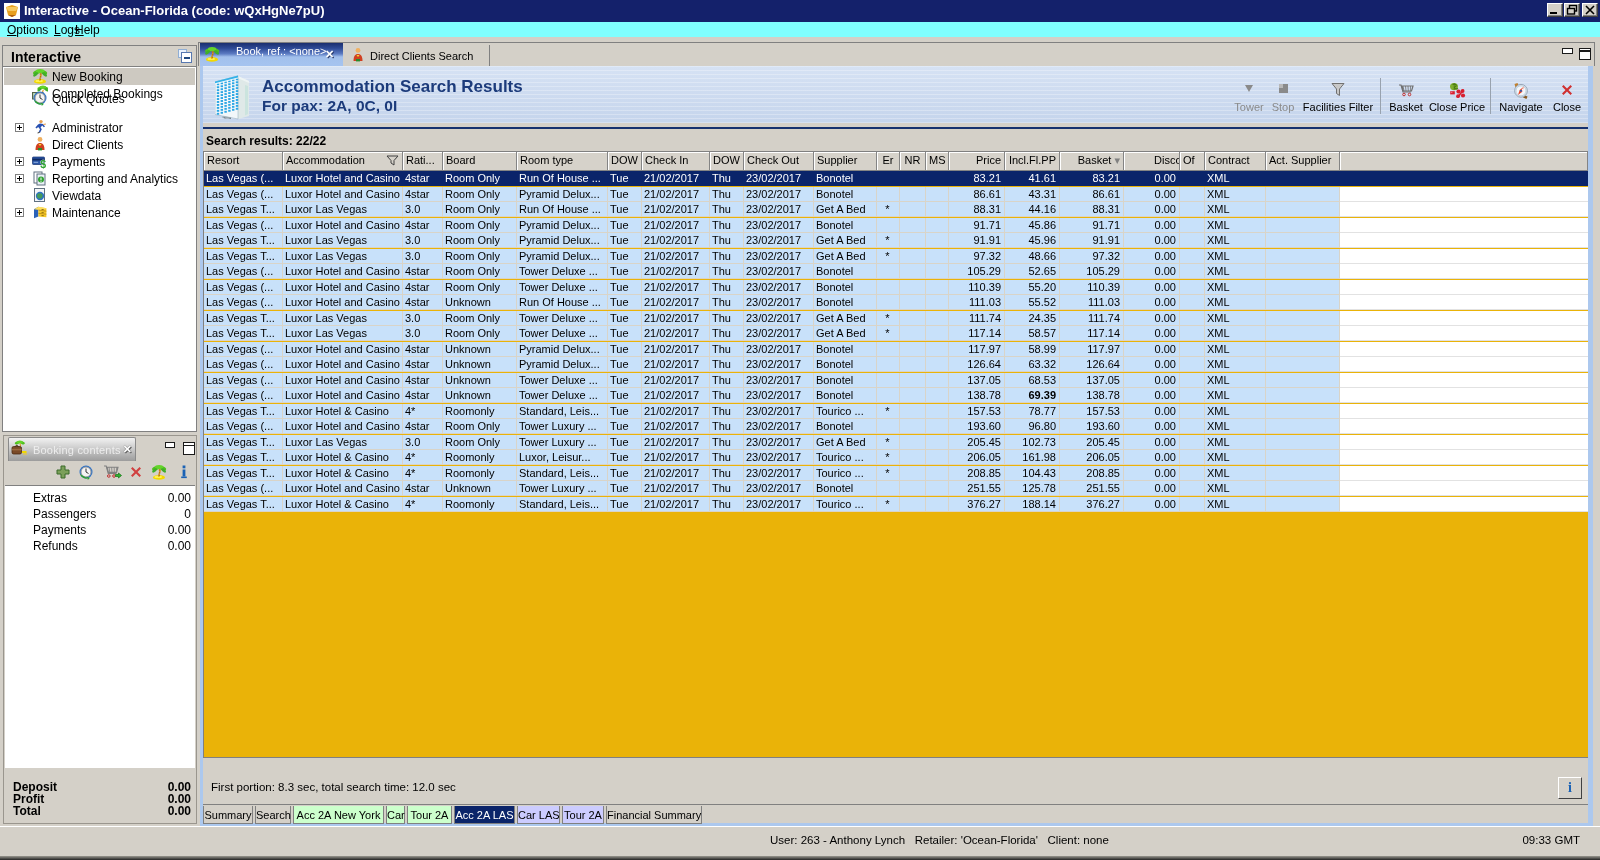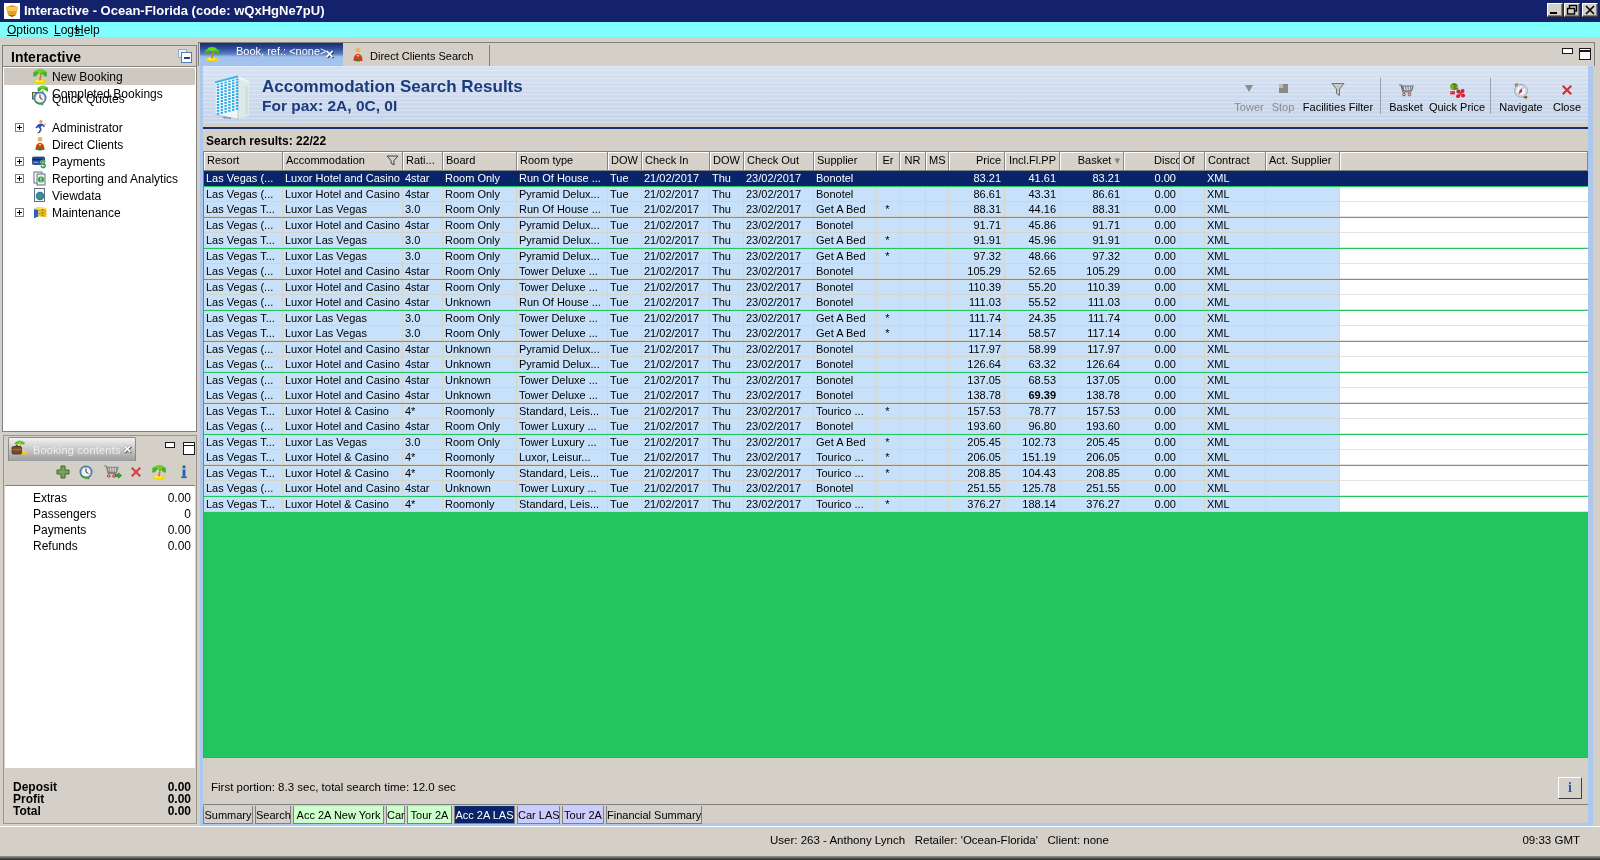--- a/index.html
+++ b/index.html
@@ -57,21 +57,21 @@
 #banner .h2 { position:absolute; left:59px; top:31px; font-size:15.5px; font-weight:bold; color:#1C3B7B; }
 
 
 .tbtn { position:absolute; top:16px; width:0; font-size:11px; color:#000; }
 .tbtn svg { position:absolute; left:0; top:0; transform:translateX(-50%); }
 .tbtn .cap { position:absolute; width:140px; left:-70px; top:19px; text-align:center; }
 .tbtn.dis .cap { color:#8a8a8a; }
 .tsep { position:absolute; top:12px; width:1px; height:36px; background:#98a2ae; }
 
 
-#grid { position:absolute; left:3px; top:85px; width:1385px; height:607px; background:#22c55e; border:1px solid #808080; border-right:none;}
+#grid { position:absolute; left:3px; top:85px; width:1385px; height:607px; background:#eab308; border:1px solid #808080; border-right:none;}
 .hrow { position:absolute; left:0; top:0; height:19px; width:1384px; background:#D4D0C8; }
 .hcell { position:absolute; top:0; height:19px; background:#D6D2CA; border-right:1px solid #848484; border-bottom:1px solid #848484; box-shadow:inset 1px 1px 0 #FFFFFF; font-size:11px; color:#000; padding:2px 3px 0 3px; white-space:nowrap; overflow:hidden; }
 .hcell.r { text-align:right; }
 .drow { position:absolute; left:0; height:16px; width:1136px; }
 .dcell { position:absolute; top:0; height:15px; font-size:11px; color:#000; padding:1px 3px 0 2px; white-space:nowrap; overflow:hidden; background:#C8E1FA; border-right:1px solid #D9D4C8; border-bottom:1px solid #D9D4C8; }
 .dcell.r { text-align:right; }
 .drow.sel { width:1384px; }
 .drow.sel .dcell { background:#0A246A; color:#fff; border-right-color:#0A246A; border-bottom-color:#0A246A; }
 .rowline { position:absolute; left:1136px; width:248px; height:15px; border-bottom:1px solid #E2E2E2; background:#fff; }
 
@@ -404,21 +404,21 @@
             <path d="M5.5 2.6 C8.5 1.2 10.5 3.4 8.3 4.6 C6.3 5.6 8.3 7.8 11 6.4" stroke="#4A7A10" stroke-width="1.1" fill="none"></path>
             <path d="M7.2 1.4 L7.2 8" stroke="#4A7A10" stroke-width=".8"></path>
             <rect x="3.2" y="9.2" width="4.6" height="3.2" fill="#D82030"></rect>
             <rect x="3.8" y="9.8" width="1.6" height="1" fill="#F88090"></rect>
             <circle cx="11.5" cy="9.5" r="2.1" fill="#D82030"></circle>
             <circle cx="16" cy="13.5" r="2.1" fill="#D82030"></circle>
             <path d="M16.6 7.6 L10.6 15.6" stroke="#D82030" stroke-width="1.6"></path>
             <circle cx="15.6" cy="9" r="1.9" fill="#D82030"></circle>
             <circle cx="11" cy="14.2" r="1.9" fill="#D82030"></circle>
           </svg>
-          <div class="cap">Quick Price</div>
+          <div class="cap">Close Price</div>
         </div>
         <div class="tsep" style="left:1287px;"></div>
         <div class="tbtn " style="left:1318px;">
           <svg width="20" height="18" viewBox="0 0 20 18">
             <path d="M3.5 2 L6.5 1 L8 4.5 L4.5 5.5 Z" fill="#C08030"></path>
             <path d="M13 13 L16.5 14.5 L15.5 17 L12 15.5 Z" fill="#8A5A20"></path>
             <circle cx="10" cy="8.8" r="6.4" fill="#D9E4EE" stroke="#98A8B8" stroke-width="1"></circle>
             <circle cx="10" cy="8.8" r="5" fill="#F2F6FA" stroke="#B8C8D8" stroke-width=".8"></circle>
             <path d="M10 3.6 L11.6 8.8 L10 14 L8.4 8.8 Z" fill="#E84020" transform="rotate(35 10 8.8)"></path>
             <path d="M10 3.6 L11.6 8.8 L10 8.8 Z" fill="#FFFFFF" transform="rotate(35 10 8.8)"></path>
@@ -960,21 +960,21 @@
           <div class="dcell " style="left:313px;width:91px;">Luxor, Leisur...</div>
           <div class="dcell " style="left:404px;width:34px;">Tue</div>
           <div class="dcell " style="left:438px;width:68px;">21/02/2017</div>
           <div class="dcell " style="left:506px;width:34px;">Thu</div>
           <div class="dcell " style="left:540px;width:70px;">23/02/2017</div>
           <div class="dcell " style="left:610px;width:63px;">Tourico ...</div>
           <div class="dcell " style="left:673px;width:23px;text-align:center;">*</div>
           <div class="dcell " style="left:696px;width:26px;"></div>
           <div class="dcell " style="left:722px;width:23px;"></div>
           <div class="dcell r" style="left:745px;width:56px;">206.05</div>
-          <div class="dcell r" style="left:801px;width:55px;">151.19</div>
+          <div class="dcell r" style="left:801px;width:55px;">161.98</div>
           <div class="dcell r" style="left:856px;width:64px;">206.05</div>
           <div class="dcell r" style="left:920px;width:56px;">0.00</div>
           <div class="dcell " style="left:976px;width:25px;"></div>
           <div class="dcell " style="left:1001px;width:61px;">XML</div>
           <div class="dcell " style="left:1062px;width:74px;"></div>
         </div>
         <div class="rowline" style="top:298px;"></div>
         <div class="drow " style="top:313.5px;">
           <div class="dcell " style="left:0px;width:79px;">Las Vegas T...</div>
           <div class="dcell " style="left:79px;width:120px;">Luxor Hotel &amp; Casino</div>

